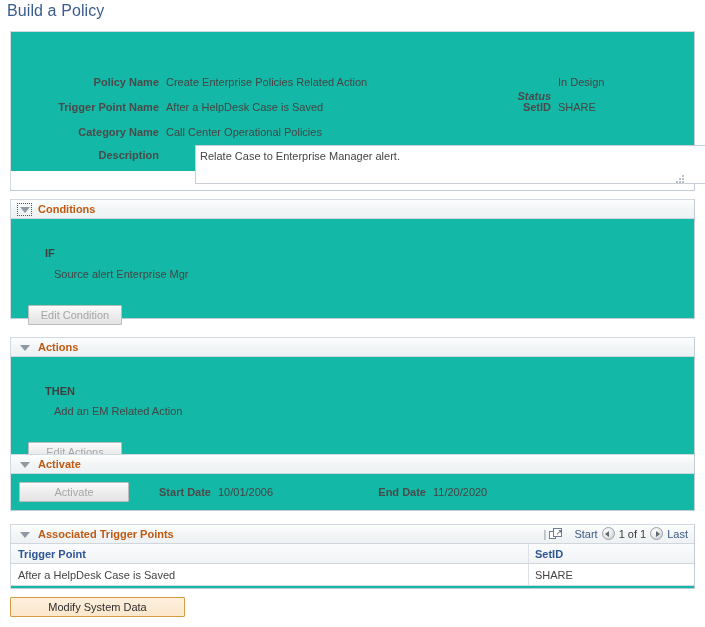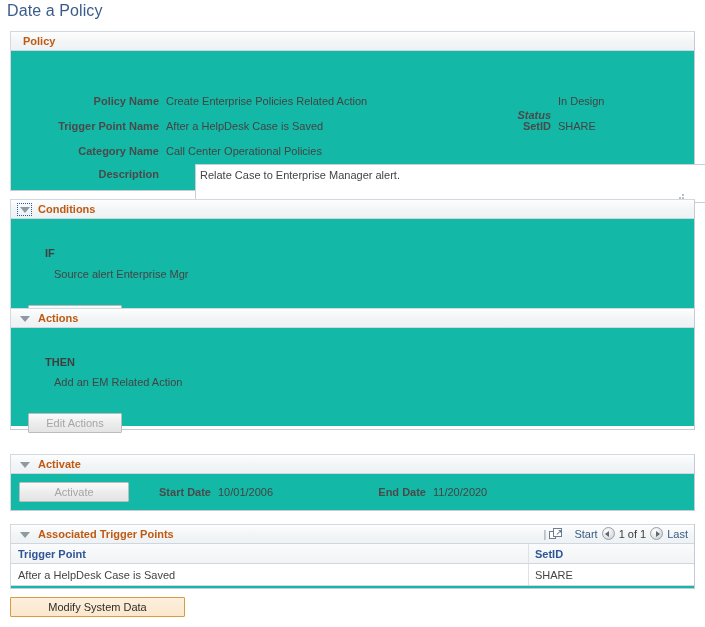--- a/index.html
+++ b/index.html
@@ -304,26 +304,23 @@
     position: absolute;
     top: 0;
     bottom: 0;
     width: 1px;
     background: #dde2e8;
   }
 </style>
 </head>
 <body>
 
-<div class="page-title">Date a Policy</div>
+<div class="page-title">Build a Policy</div>
 
 <div class="panel" style="top:31px; height:160px;">
-  <div class="panel-header">
-    <div class="panel-title" style="left:12px;">Policy</div>
-  </div>
   <div class="panel-body" style="height:139px;">
 
     <div class="fld-label" style="left:0px; top:44px; width:148px;">Policy Name</div>
     <div class="fld-value" style="left:155px; top:44px;">Create Enterprise Policies Related Action</div>
 
     <div class="fld-label" style="left:0px; top:69px; width:148px;">Trigger Point Name</div>
     <div class="fld-value" style="left:155px; top:69px;">After a HelpDesk Case is Saved</div>
 
     <div class="fld-label" style="left:0px; top:94px; width:148px;">Category Name</div>
     <div class="fld-value" style="left:155px; top:94px;">Call Center Operational Policies</div>
@@ -356,21 +353,21 @@
     </div>
     <div class="panel-title" style="left:27px;">Conditions</div>
   </div>
   <div class="panel-body" style="height:99px;">
     <div class="logic-kw" style="left:34px; top:28px;">IF</div>
     <div class="logic-txt" style="left:43px; top:49px;">Source alert Enterprise Mgr</div>
     <button class="btn btn-disabled" style="left:17px; top:86px; width:94px;" disabled="">Edit Condition</button>
   </div>
 </div>
 
-<div class="panel" style="top:308px; height:122px;">
+<div class="panel" style="top:337px; height:122px;">
   <div class="panel-header">
     <div class="collapse-toggle">
       <span class="tri"></span>
     </div>
     <div class="panel-title" style="left:27px;">Actions</div>
   </div>
   <div class="panel-body" style="height:98px;">
     <div class="logic-kw" style="left:34px; top:28px;">THEN</div>
     <div class="logic-txt" style="left:43px; top:48px;">Add an EM Related Action</div>
     <button class="btn btn-disabled" style="left:17px; top:85px; width:94px;" disabled="">Edit Actions</button>

